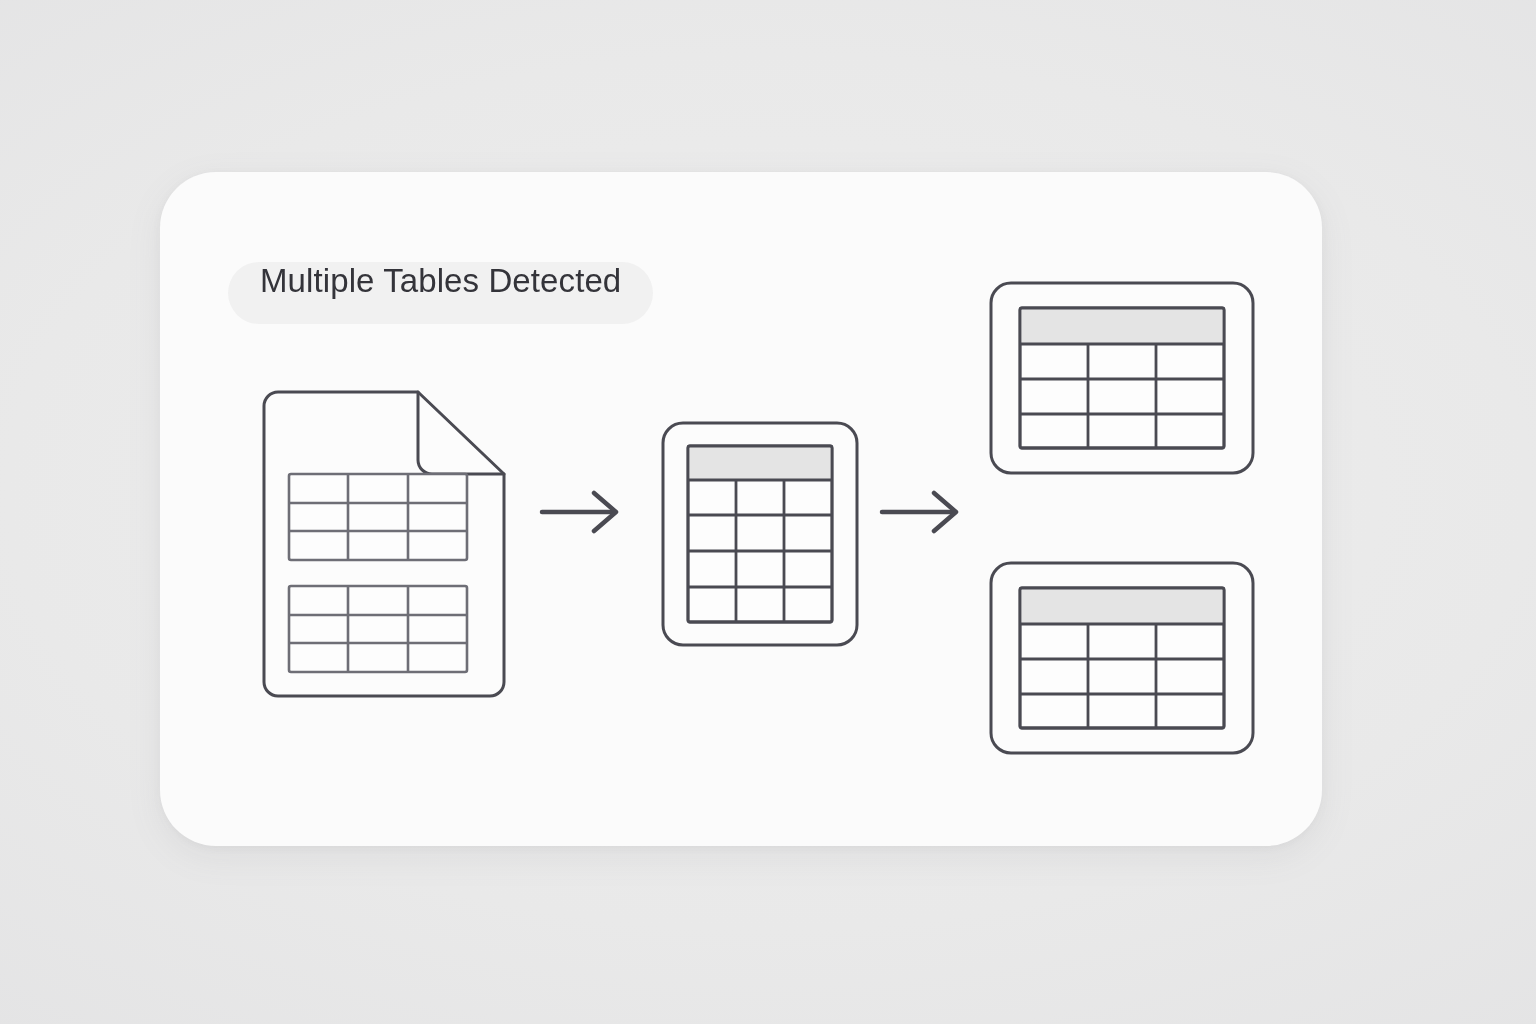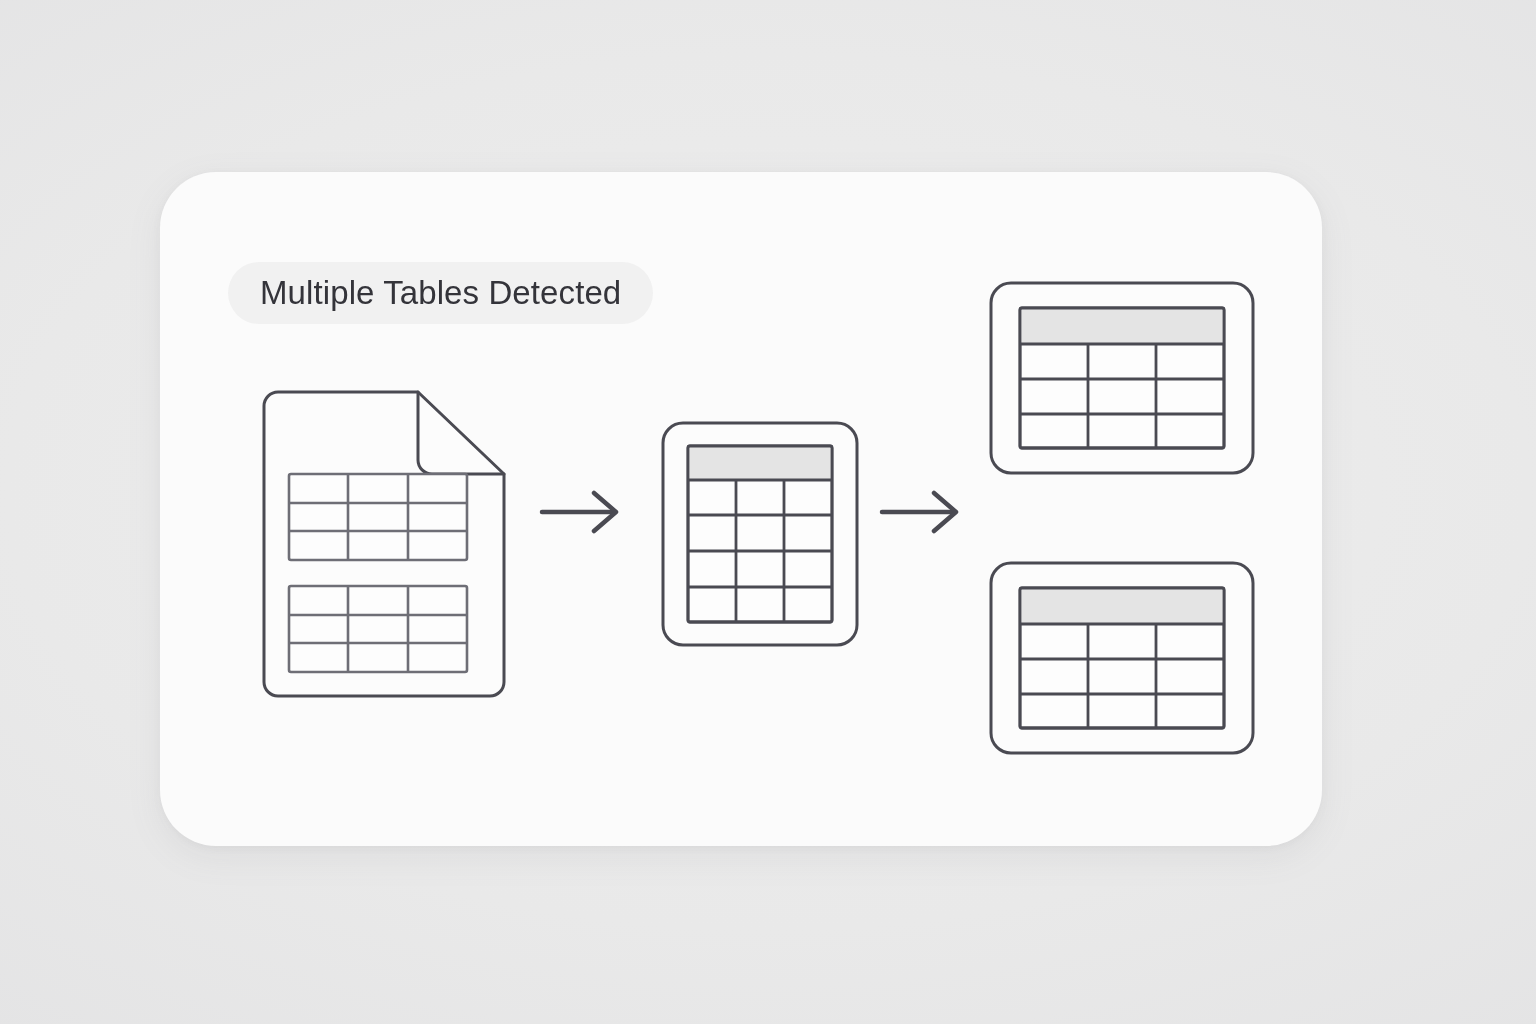--- a/index.html
+++ b/index.html
@@ -36,21 +36,20 @@
   }
 
   
   #title-pill {
     position: absolute;
     left: 68px;
     top: 90px;
     height: 62px;
     padding: 0 32px;
     display: flex;
-    align-items: center;
     background: #f1f1f1;
     border-radius: 34px;
   }
   #title-text {
     font-size: 33px;
     font-weight: 400;
     color: #34343a;
     letter-spacing: 0.1px;
     white-space: nowrap;
   }

